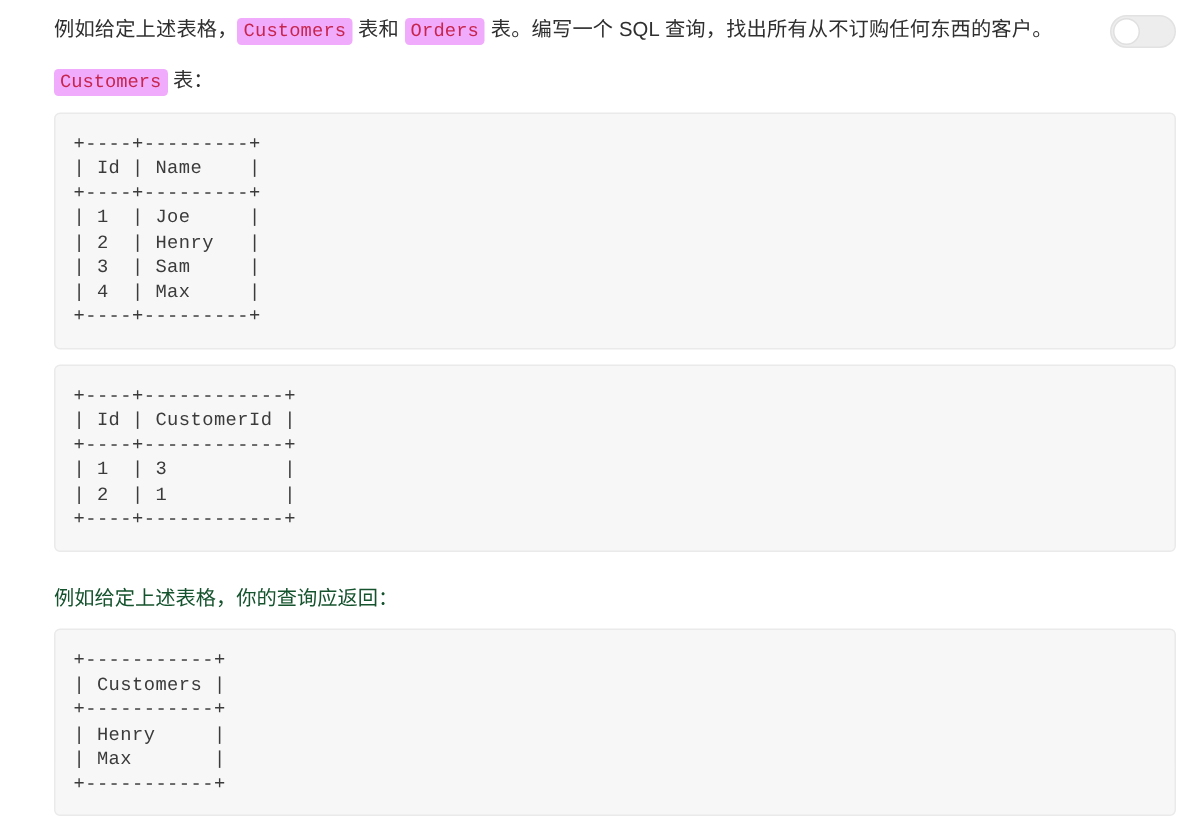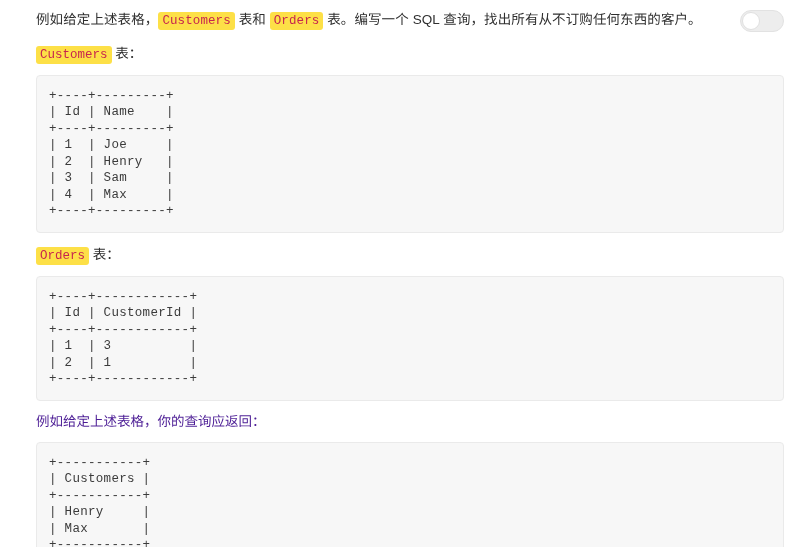--- a/index.html
+++ b/index.html
@@ -42,21 +42,21 @@
     letter-spacing: 0.1px;
     flex: 1 1 auto;
     padding-top: 2px;
   }
 
   
   code.inline {
     font-family: "Liberation Mono", "DejaVu Sans Mono", monospace;
     font-size: 12.5px;
     color: #c7254e;
-    background-color: #fde047;
+    background-color: #f0abfc;
     padding: 2px 4px;
     border-radius: 3px;
     white-space: nowrap;
   }
 
   
   .toggle-wrap {
     flex: 0 0 auto;
     padding-top: 2px;
     margin-left: 10px;
@@ -88,24 +88,24 @@
   .label-line {
     padding: 0 36px;
     margin-top: 12px;
     font-size: 13.5px;
     line-height: 1.5;
     color: #2f2f2f;
   }
 
   .para-line {
     padding: 0 36px;
-    margin-top: 11px;
+    margin-top: 21px;
     font-size: 13.5px;
     line-height: 1.5;
-    color: #4c1d95;
+    color: #14532d;
   }
 
   
   .codeblock {
     margin: 10px 16px 0 36px;
     background: #f7f7f7;
     border: 1px solid #eaeaea;
     border-radius: 4px;
     padding: 12px 14px 12px 12px;
     overflow: hidden;
@@ -148,23 +148,20 @@
     <pre>+----+---------+
 | Id | Name    |
 +----+---------+
 | 1  | Joe     |
 | 2  | Henry   |
 | 3  | Sam     |
 | 4  | Max     |
 +----+---------+</pre>
   </div>
 
-  <div class="label-line">
-    <code class="inline">Orders</code><span> 表：</span>
-  </div>
 
   <div class="codeblock">
     <pre>+----+------------+
 | Id | CustomerId |
 +----+------------+
 | 1  | 3          |
 | 2  | 1          |
 +----+------------+</pre>
   </div>
 

